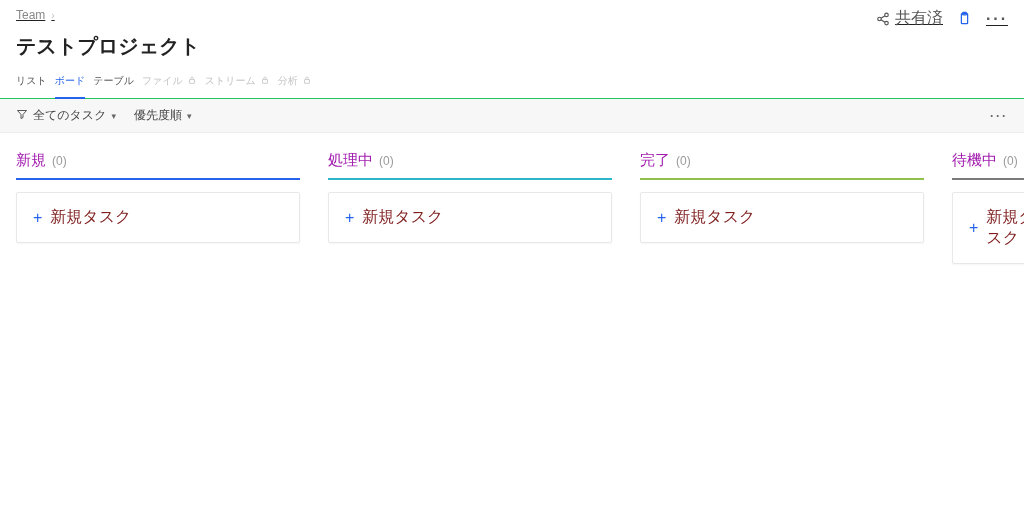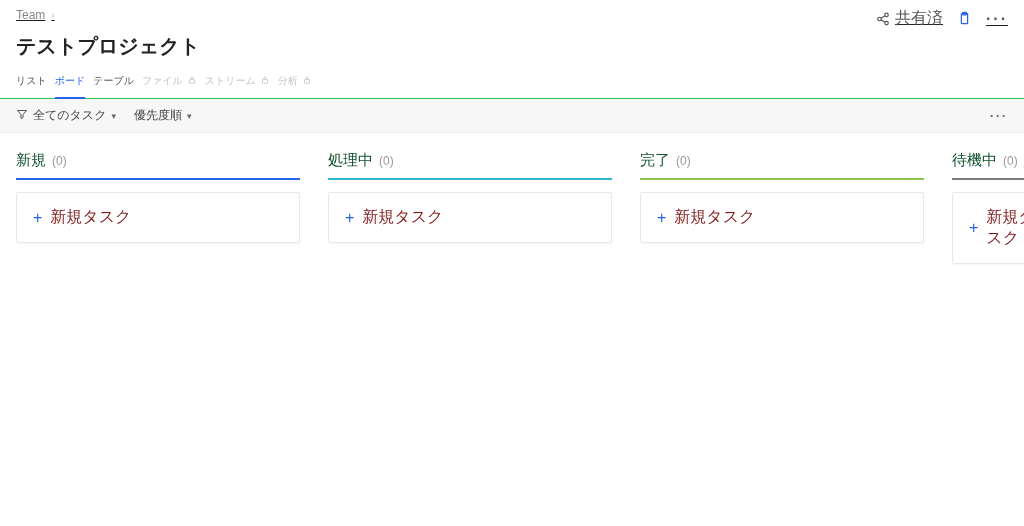--- a/index.html
+++ b/index.html
@@ -108,21 +108,21 @@
     flex:0 0 284px;
     display:flex;
     flex-direction:column;
   }
   .col-header {
     display:flex;
     align-items:baseline;
     gap:6px;
     padding-bottom:8px;
   }
-  .col-title { font-size:15px; font-weight:500; color:#14532d; }
+  .col-title { font-size:15px; font-weight:500; color:#a21caf; }
   .col-count { font-size:12px; color:#9a9a9a; }
   .col-underline {
     height:2px;
     width:100%;
     margin-bottom:12px;
   }
   .card {
     background:#fff;
     border:1px solid #e8e8e8;
     box-shadow:0 1px 2px rgba(0,0,0,0.04);

